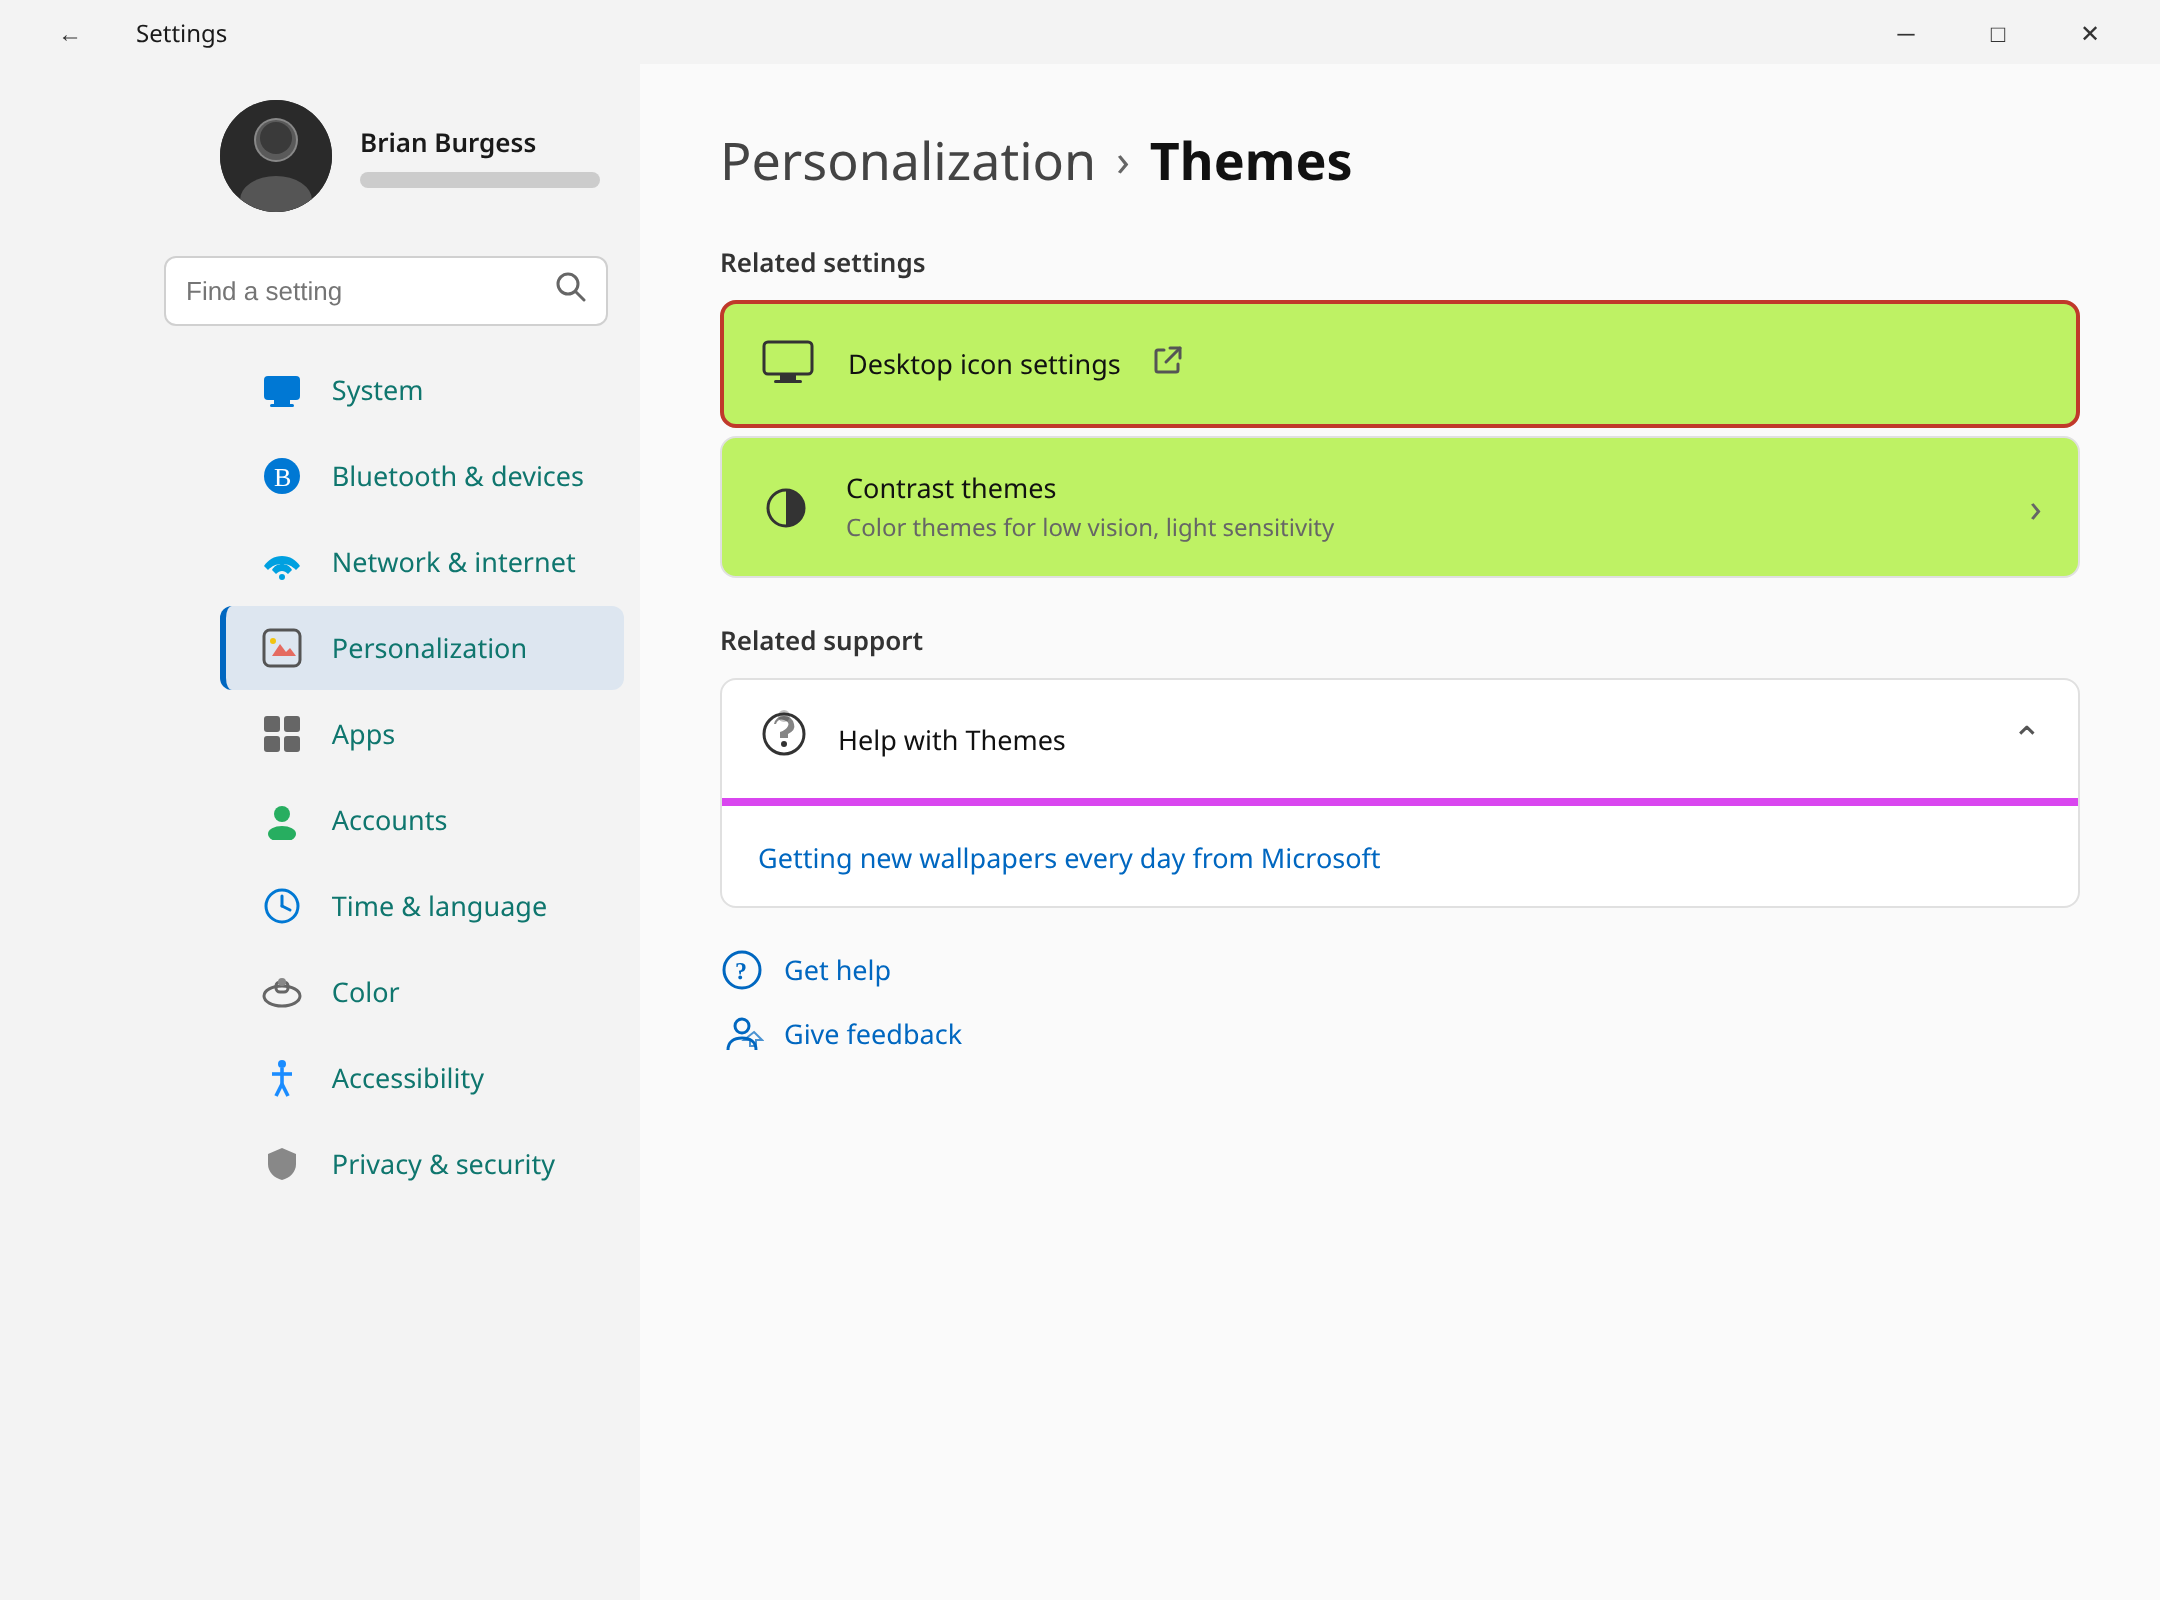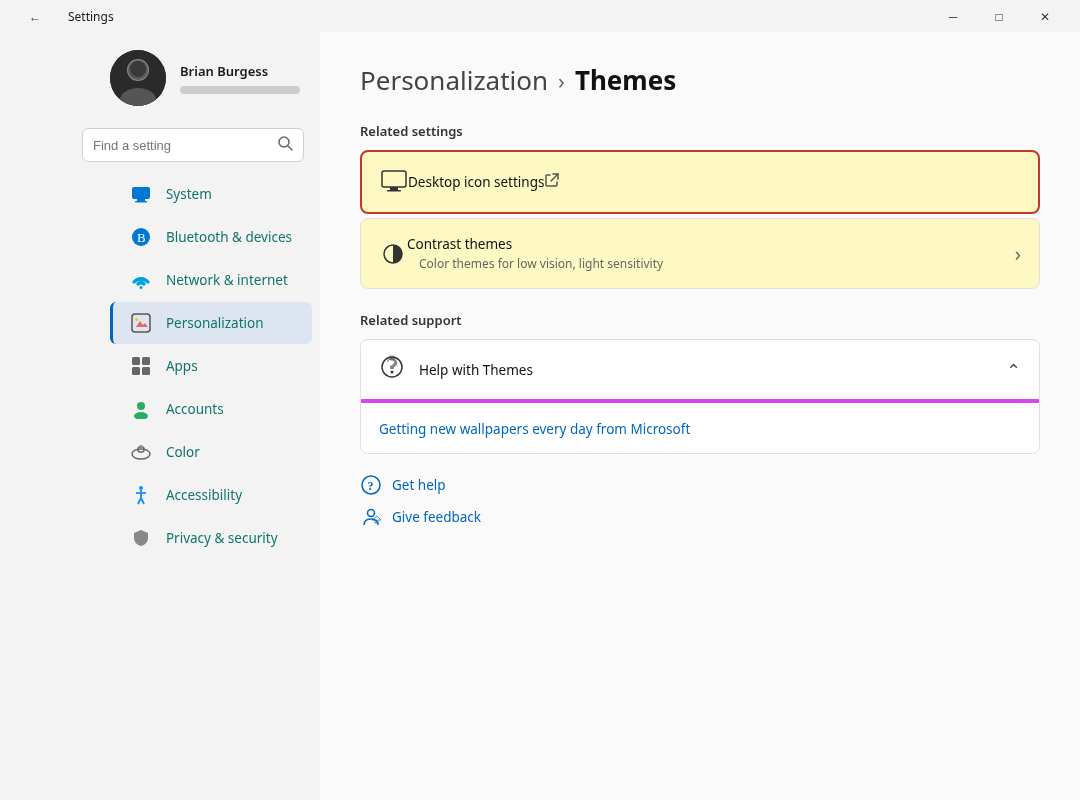--- a/index.html
+++ b/index.html
@@ -176,26 +176,27 @@
       font-size: 13px;
       font-weight: 600;
       color: #333;
       margin-bottom: 10px;
     }
 
     
     .setting-item {
       display: flex;
       align-items: center;
-      background: #fef9c3;
+      background: #bef264;
       border: 1px solid #e0e0e0;
       border-radius: 8px;
       padding: 16px 18px;
       margin-bottom: 4px;
       cursor: pointer;
+      gap: 16px;
     }
     .setting-item.highlighted {
       border: 2px solid #c0392b;
       border-radius: 8px;
     }
     .setting-item-icon {
       width: 28px;
       height: 28px;
       display: flex;
       align-items: center;
@@ -207,21 +208,20 @@
     }
     .setting-item-title {
       font-size: 13.5px;
       color: #111;
       font-weight: 400;
     }
     .setting-item-sub {
       font-size: 12px;
       color: #666;
       margin-top: 2px;
-      margin-left: 12px;
     }
     .setting-item-arrow {
       color: #666;
       font-size: 14px;
     }
     .setting-item-ext {
       color: #555;
       font-size: 15px;
     }
 
@@ -388,20 +388,30 @@
       <div class="nav-item">
         <div class="nav-icon">
           <svg width="20" height="20" viewBox="0 0 20 20" fill="none" xmlns="http://www.w3.org/2000/svg">
             <circle cx="10" cy="7" r="4" fill="#27ae60"></circle>
             <ellipse cx="10" cy="17" rx="7" ry="4" fill="#27ae60"></ellipse>
           </svg>
         </div>
         <span>Accounts</span>
       </div>
 
+      <div class="nav-item">
+        <div class="nav-icon">
+          <svg width="20" height="20" viewBox="0 0 20 20" fill="none" xmlns="http://www.w3.org/2000/svg">
+            <circle cx="10" cy="10" r="8" stroke="#0078d4" stroke-width="1.5" fill="none"></circle>
+            <line x1="10" y1="5" x2="10" y2="10" stroke="#0078d4" stroke-width="1.5" stroke-linecap="round"></line>
+            <line x1="10" y1="10" x2="14" y2="12" stroke="#0078d4" stroke-width="1.5" stroke-linecap="round"></line>
+          </svg>
+        </div>
+        <span>Time &amp; language</span>
+      </div>
 
       <div class="nav-item">
         <div class="nav-icon">
           <svg width="22" height="22" viewBox="0 0 22 22" fill="none" xmlns="http://www.w3.org/2000/svg">
             <ellipse cx="11" cy="13" rx="9" ry="5" stroke="#666" stroke-width="1.5" fill="none"></ellipse>
             <rect x="8" y="6" width="6" height="5" rx="2" stroke="#666" stroke-width="1.5" fill="none"></rect>
             <circle cx="11" cy="6" r="2" fill="#888"></circle>
           </svg>
         </div>
         <span>Color</span>

